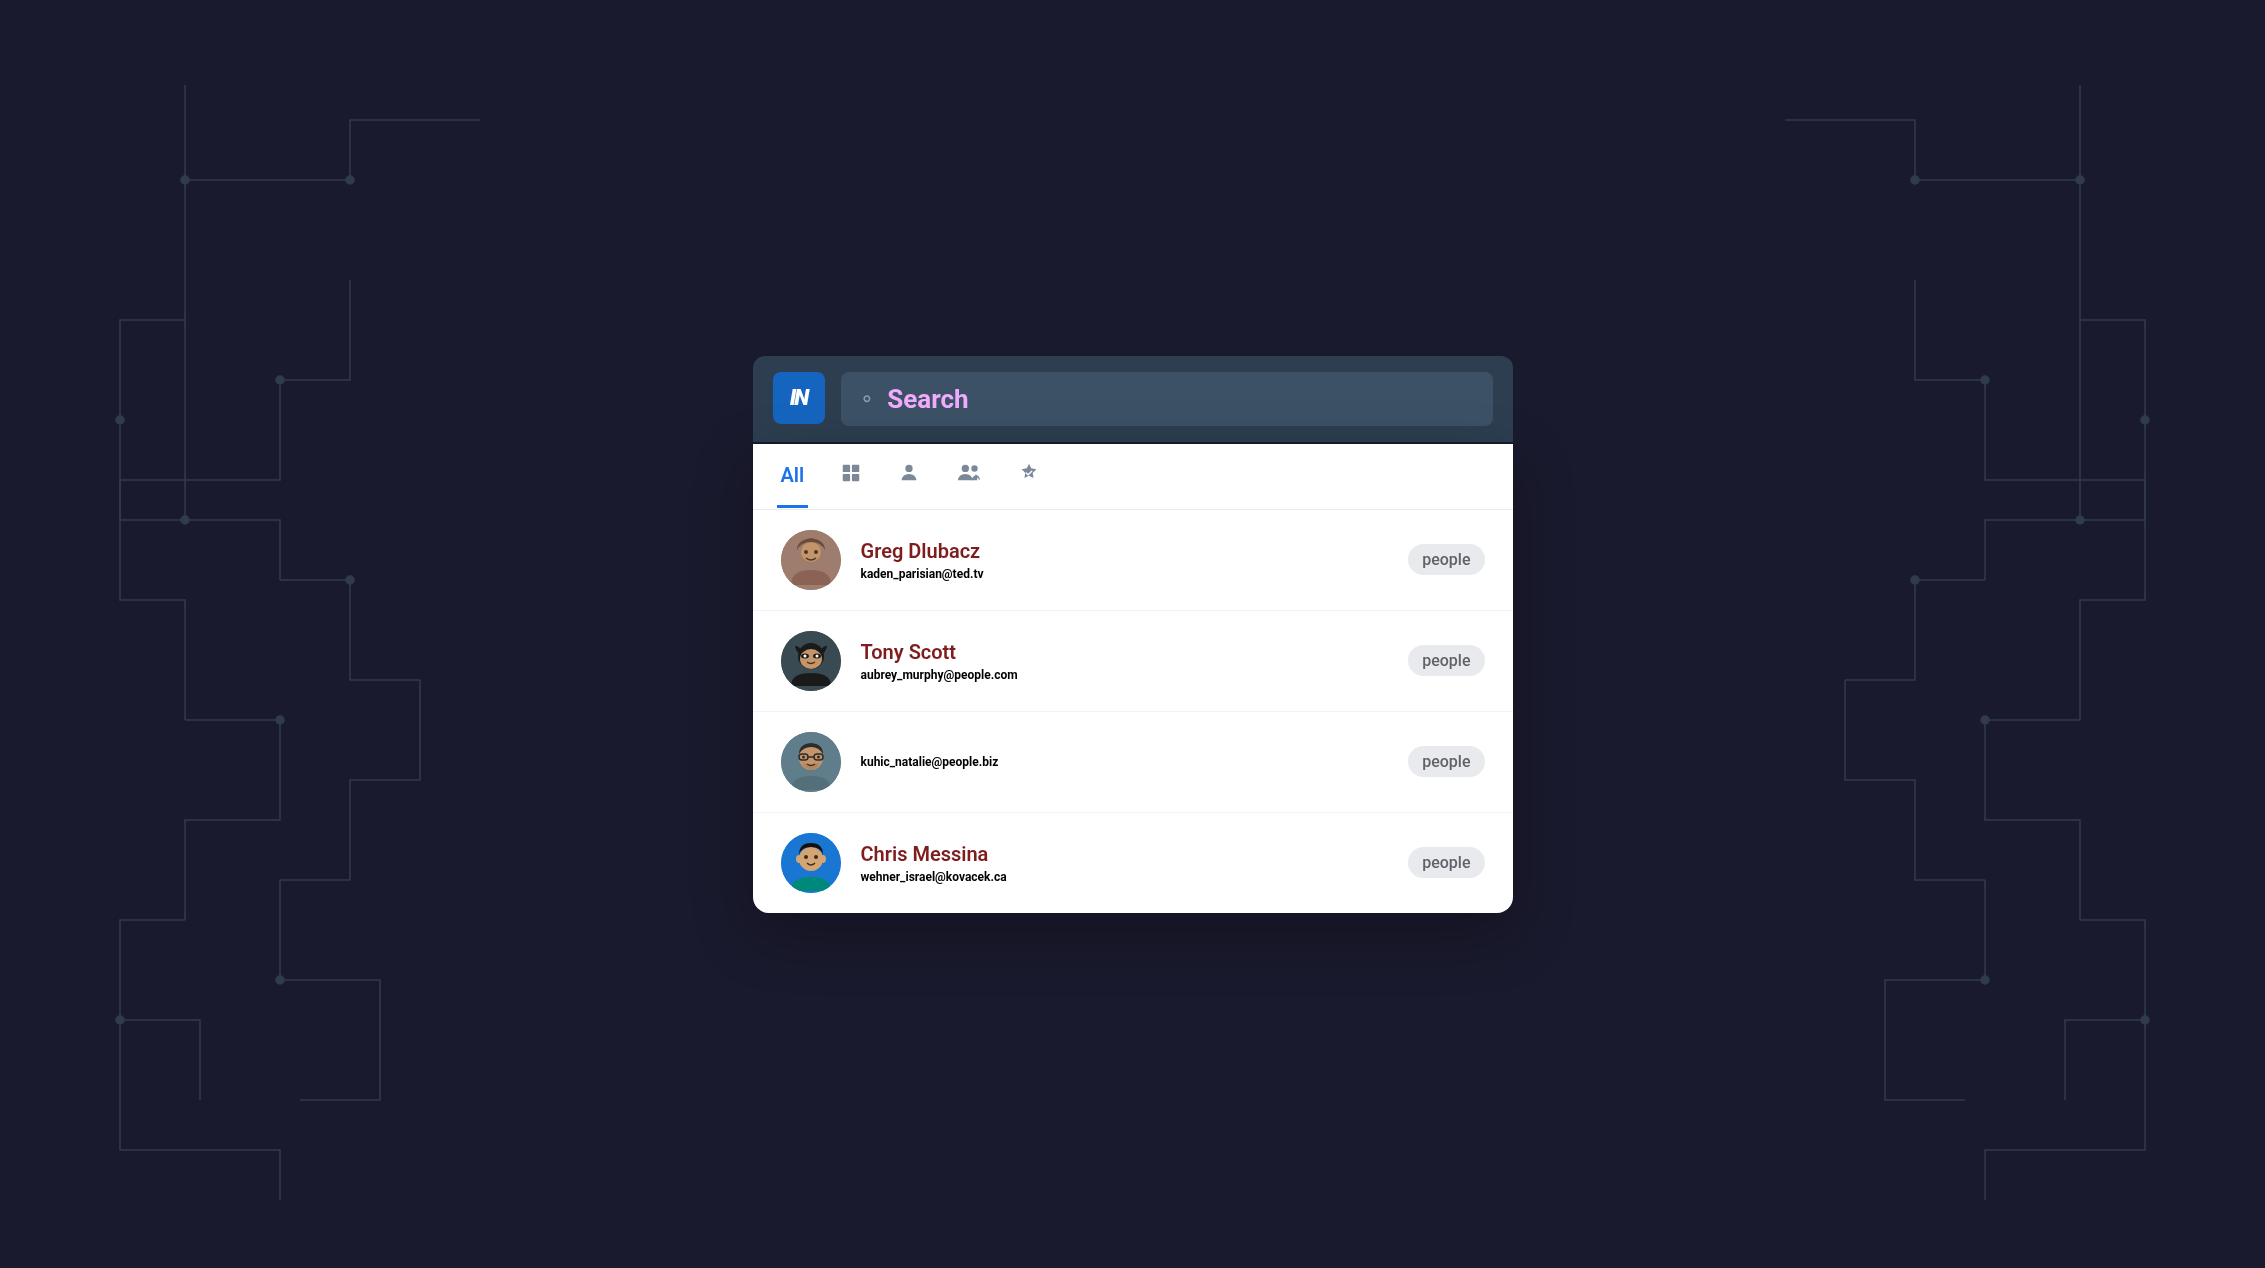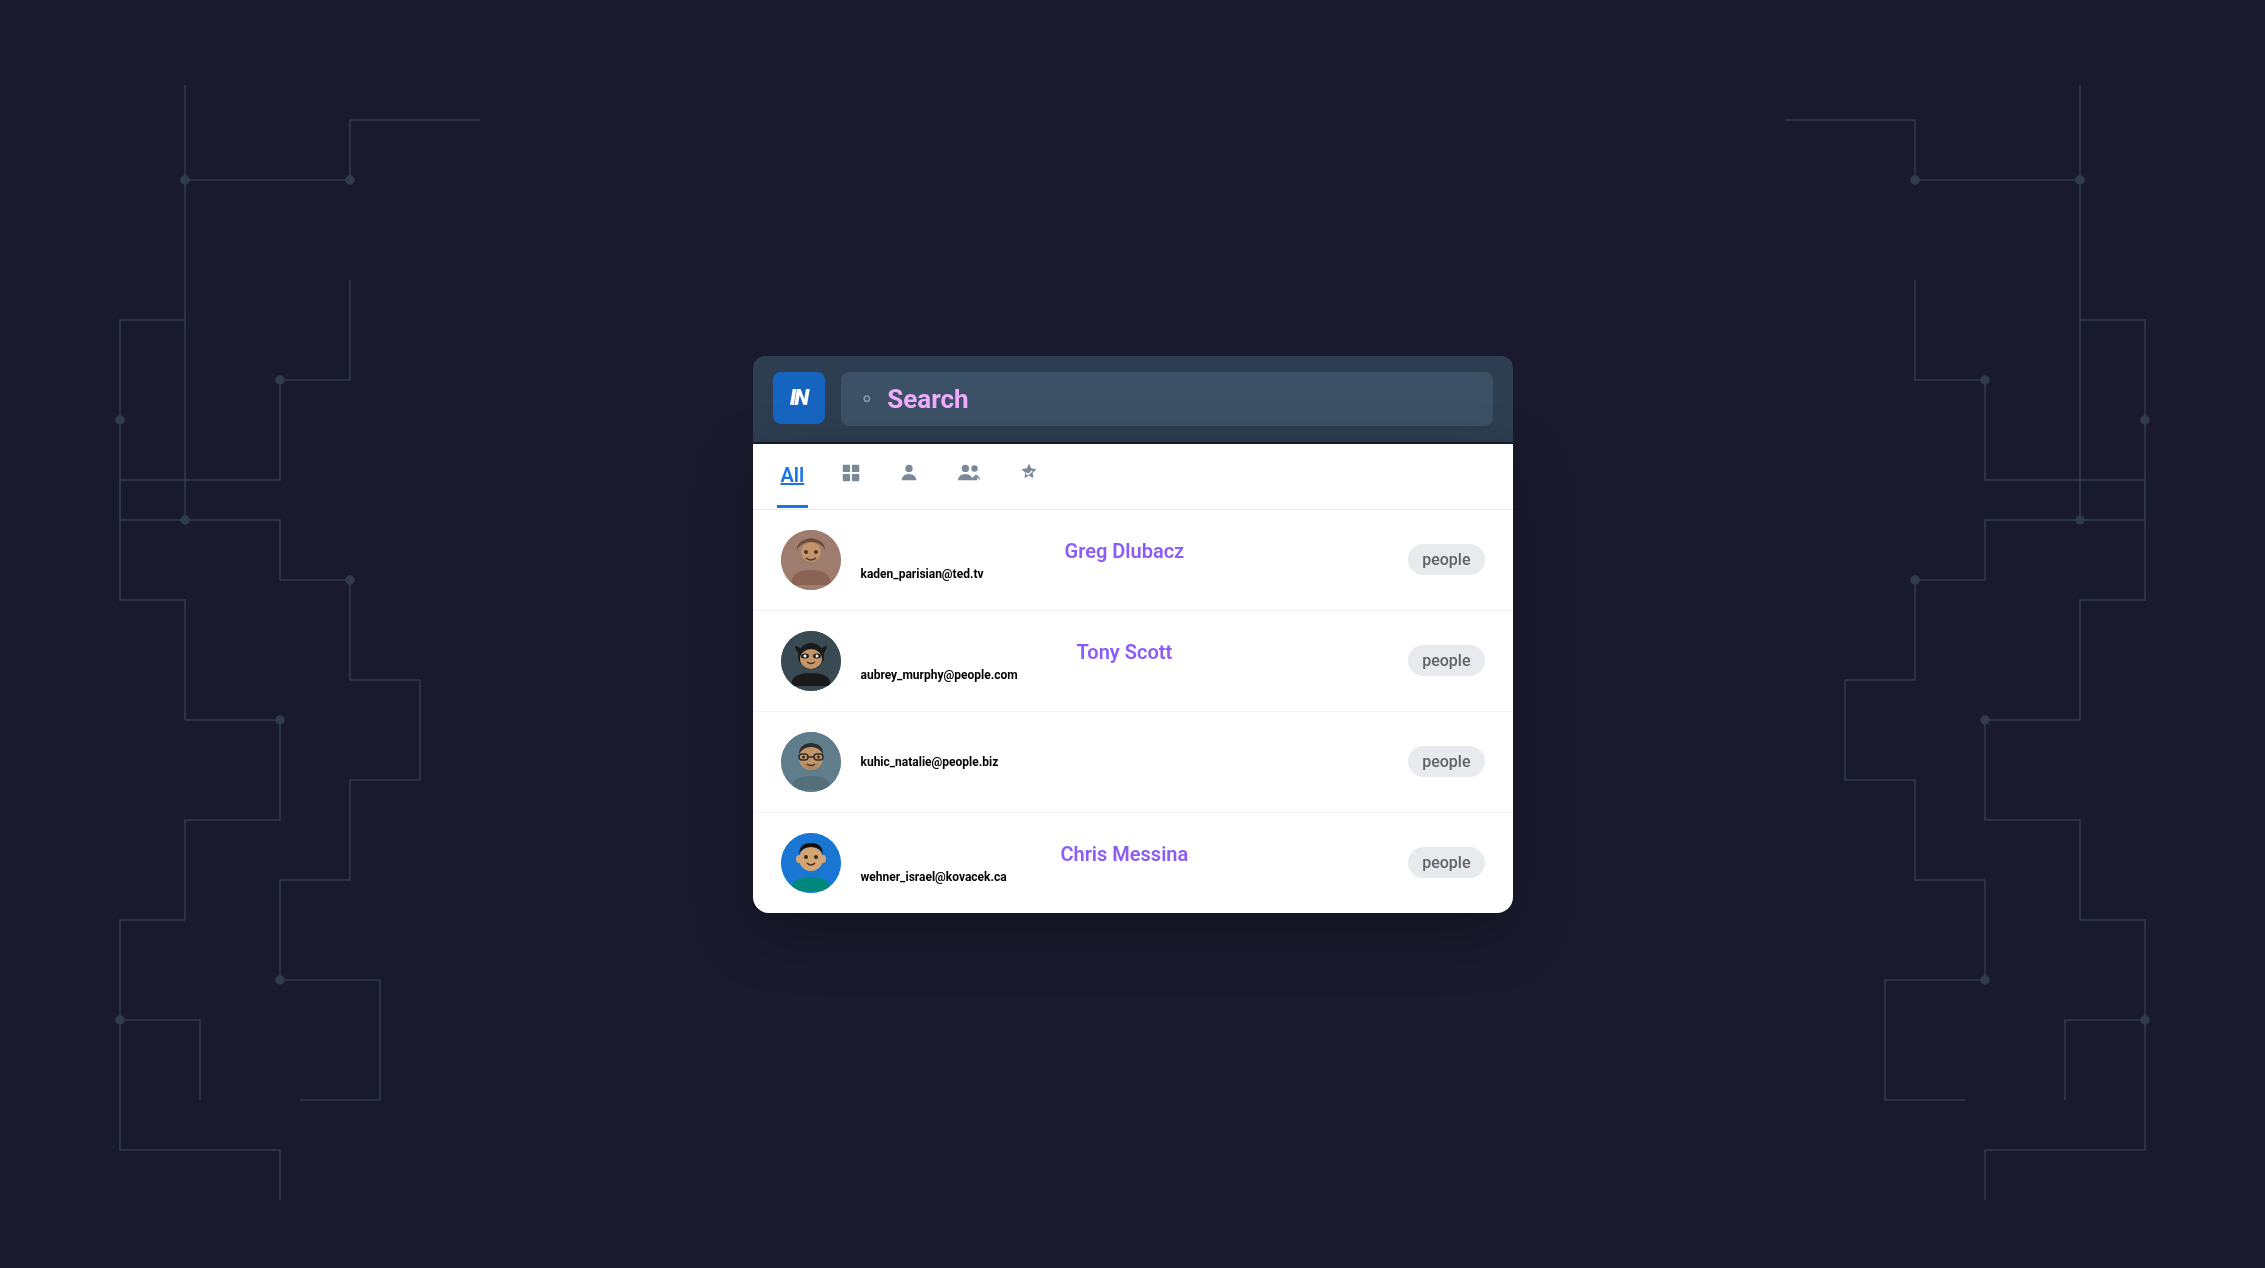--- a/index.html
+++ b/index.html
@@ -95,21 +95,20 @@
 
     .tab {
       padding: 18px 4px;
       cursor: pointer;
       color: #5f6368;
       font-size: 18px;
       display: flex;
       align-items: flex-start;
       border-bottom: 3px solid transparent;
       margin-bottom: -1px;
-      text-decoration: underline;
     }
 
     .tab.active {
       color: #1a73e8;
       border-bottom-color: #1a73e8;
       font-weight: 600;
       font-size: 20px;
     }
 
     .tab-icon {
@@ -172,23 +171,22 @@
       height: 60px;
     }
 
     .result-info {
       flex: 1;
     }
 
     .result-name {
       font-size: 20px;
       font-weight: 600;
-      color: #8b5cf6;
+      color: #7f1d1d;
       margin-bottom: 4px;
-      text-align: center;
     }
 
     .result-email {
       font-size: 12px;
       color: #000000;
       font-weight: bold;
     }
 
     .result-badge {
       background: #e8eaed;

